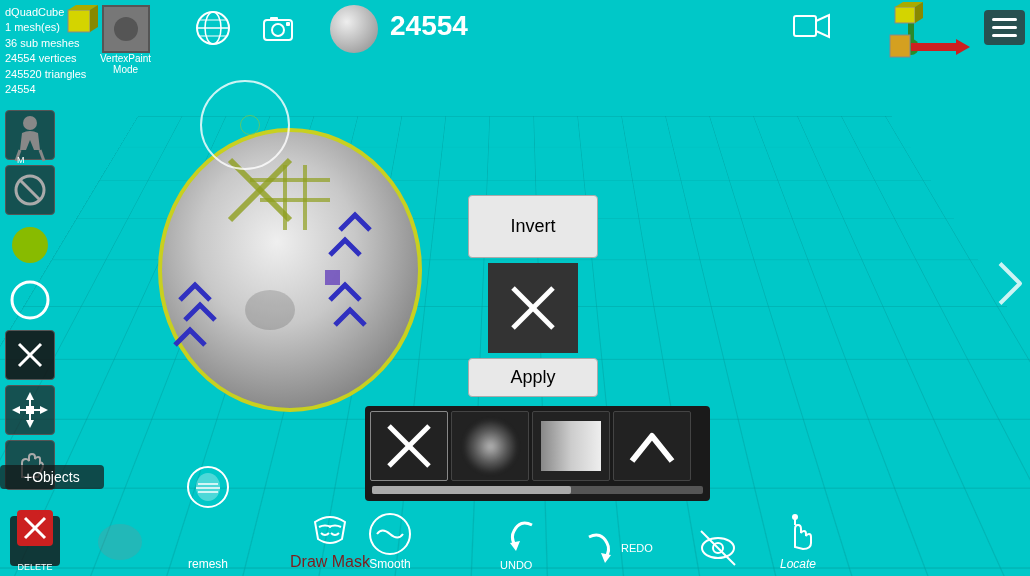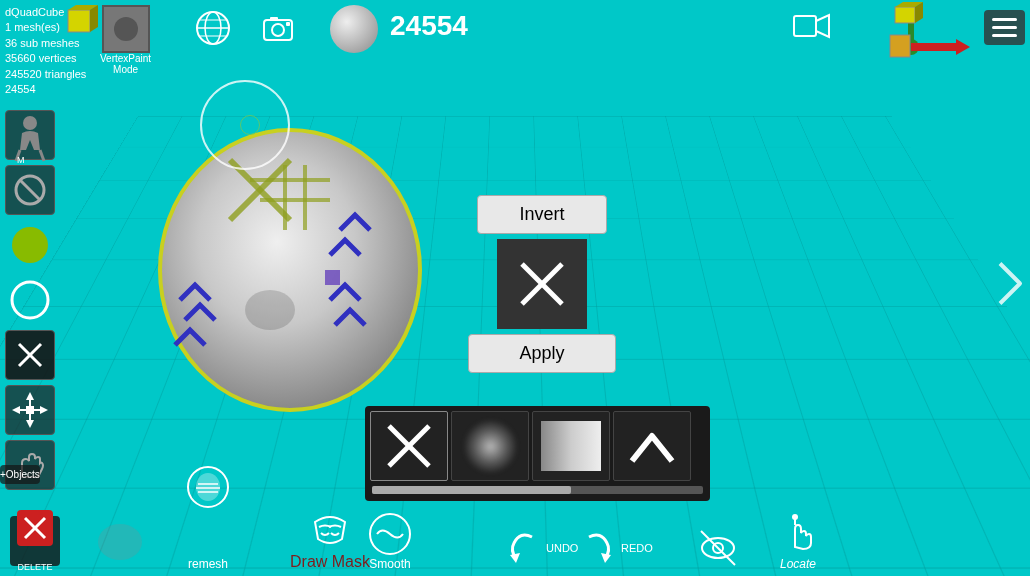--- a/index.html
+++ b/index.html
@@ -196,22 +196,22 @@
       color: white;
       font-size: 13px;
     }
 
     
     #undo-btn {
       position: absolute;
       bottom: 5px;
       left: 500px;
       display: flex;
-      flex-direction: row;
-      align-items: center;
+      flex-direction: column;
+      align-items: flex-start;
       cursor: pointer;
       color: white;
       font-size: 13px;
     }
 
     
     #redo-btn {
       position: absolute;
       bottom: 5px;
       left: 575px;
@@ -257,21 +257,21 @@
       display: flex;
       flex-direction: column;
       align-items: center;
       gap: 5px;
     }
 
     #invert-btn {
       background: #e8e8e8;
       border: 1px solid #aaa;
       border-radius: 4px;
-      padding: 8px 40px;
+      padding: 20px 40px;
       font-size: 18px;
       cursor: pointer;
       width: 130px;
       text-align: center;
     }
 
     #invert-x-box {
       width: 90px;
       height: 90px;
       background: #333;
@@ -280,21 +280,21 @@
       justify-content: center;
     }
 
     #apply-btn {
       background: #e8e8e8;
       border: 1px solid #aaa;
       border-radius: 4px;
       padding: 8px 40px;
       font-size: 18px;
       cursor: pointer;
-      width: 148px;
+      width: 130px;
       text-align: center;
     }
 
     
     #brush-panel {
       position: absolute;
       bottom: 75px;
       left: 365px;
       width: 345px;
       background: #1a1a1a;
@@ -510,21 +510,21 @@
   </svg>
 </div>
 
 <div class="brush-circle"></div>
 <div class="brush-circle-inner"></div>
 
 <div id="top-left-info">
   <div>dQuadCube</div>
   <div>1 mesh(es)</div>
   <div>36 sub meshes</div>
-  <div>35660 vertices</div>
+  <div>24554 vertices</div>
   <div>245520 triangles</div>
   <div>24554</div>
 </div>
 
 <div id="quad-cube-icon">
   <svg width="40" height="40">
     <rect x="8" y="5" width="22" height="22" fill="#d4d400" stroke="#888" stroke-width="1"></rect>
     <polygon points="8,5 16,0 38,0 30,5" fill="#aaaa00"></polygon>
     <polygon points="30,5 38,0 38,22 30,27" fill="#888800"></polygon>
   </svg>
@@ -647,21 +647,21 @@
   </div>
 
   <div class="tool-btn">
     <svg width="32" height="32">
       <path d="M8 28 L8 14 Q8 10 12 10 Q14 10 15 12 L15 8 Q15 5 18 5 Q21 5 21 8 L21 10 Q22 8 24 8 Q26 8 26 10 L26 14 Q27 13 28 14 Q30 16 28 20 L24 28 Z" fill="none" stroke="#aaa" stroke-width="2"></path>
     </svg>
   </div>
 </div>
 
 <div id="add-objects-btn">
-  <span style="color: white; font-size: 10px; padding: 4px 0; background: rgba(20,20,20,0.7); border-radius: 4px;">+Objects</span>
+  <span style="color: white; font-size: 14px; padding: 4px 24px; background: rgba(20,20,20,0.7); border-radius: 4px;">+Objects</span>
 </div>
 
 <div id="small-mesh-icon">
   <svg width="50" height="40">
     <ellipse cx="25" cy="20" rx="22" ry="18" fill="#888" opacity="0.5"></ellipse>
   </svg>
 </div>
 
 <div id="delete-btn">
   <svg width="36" height="36">

